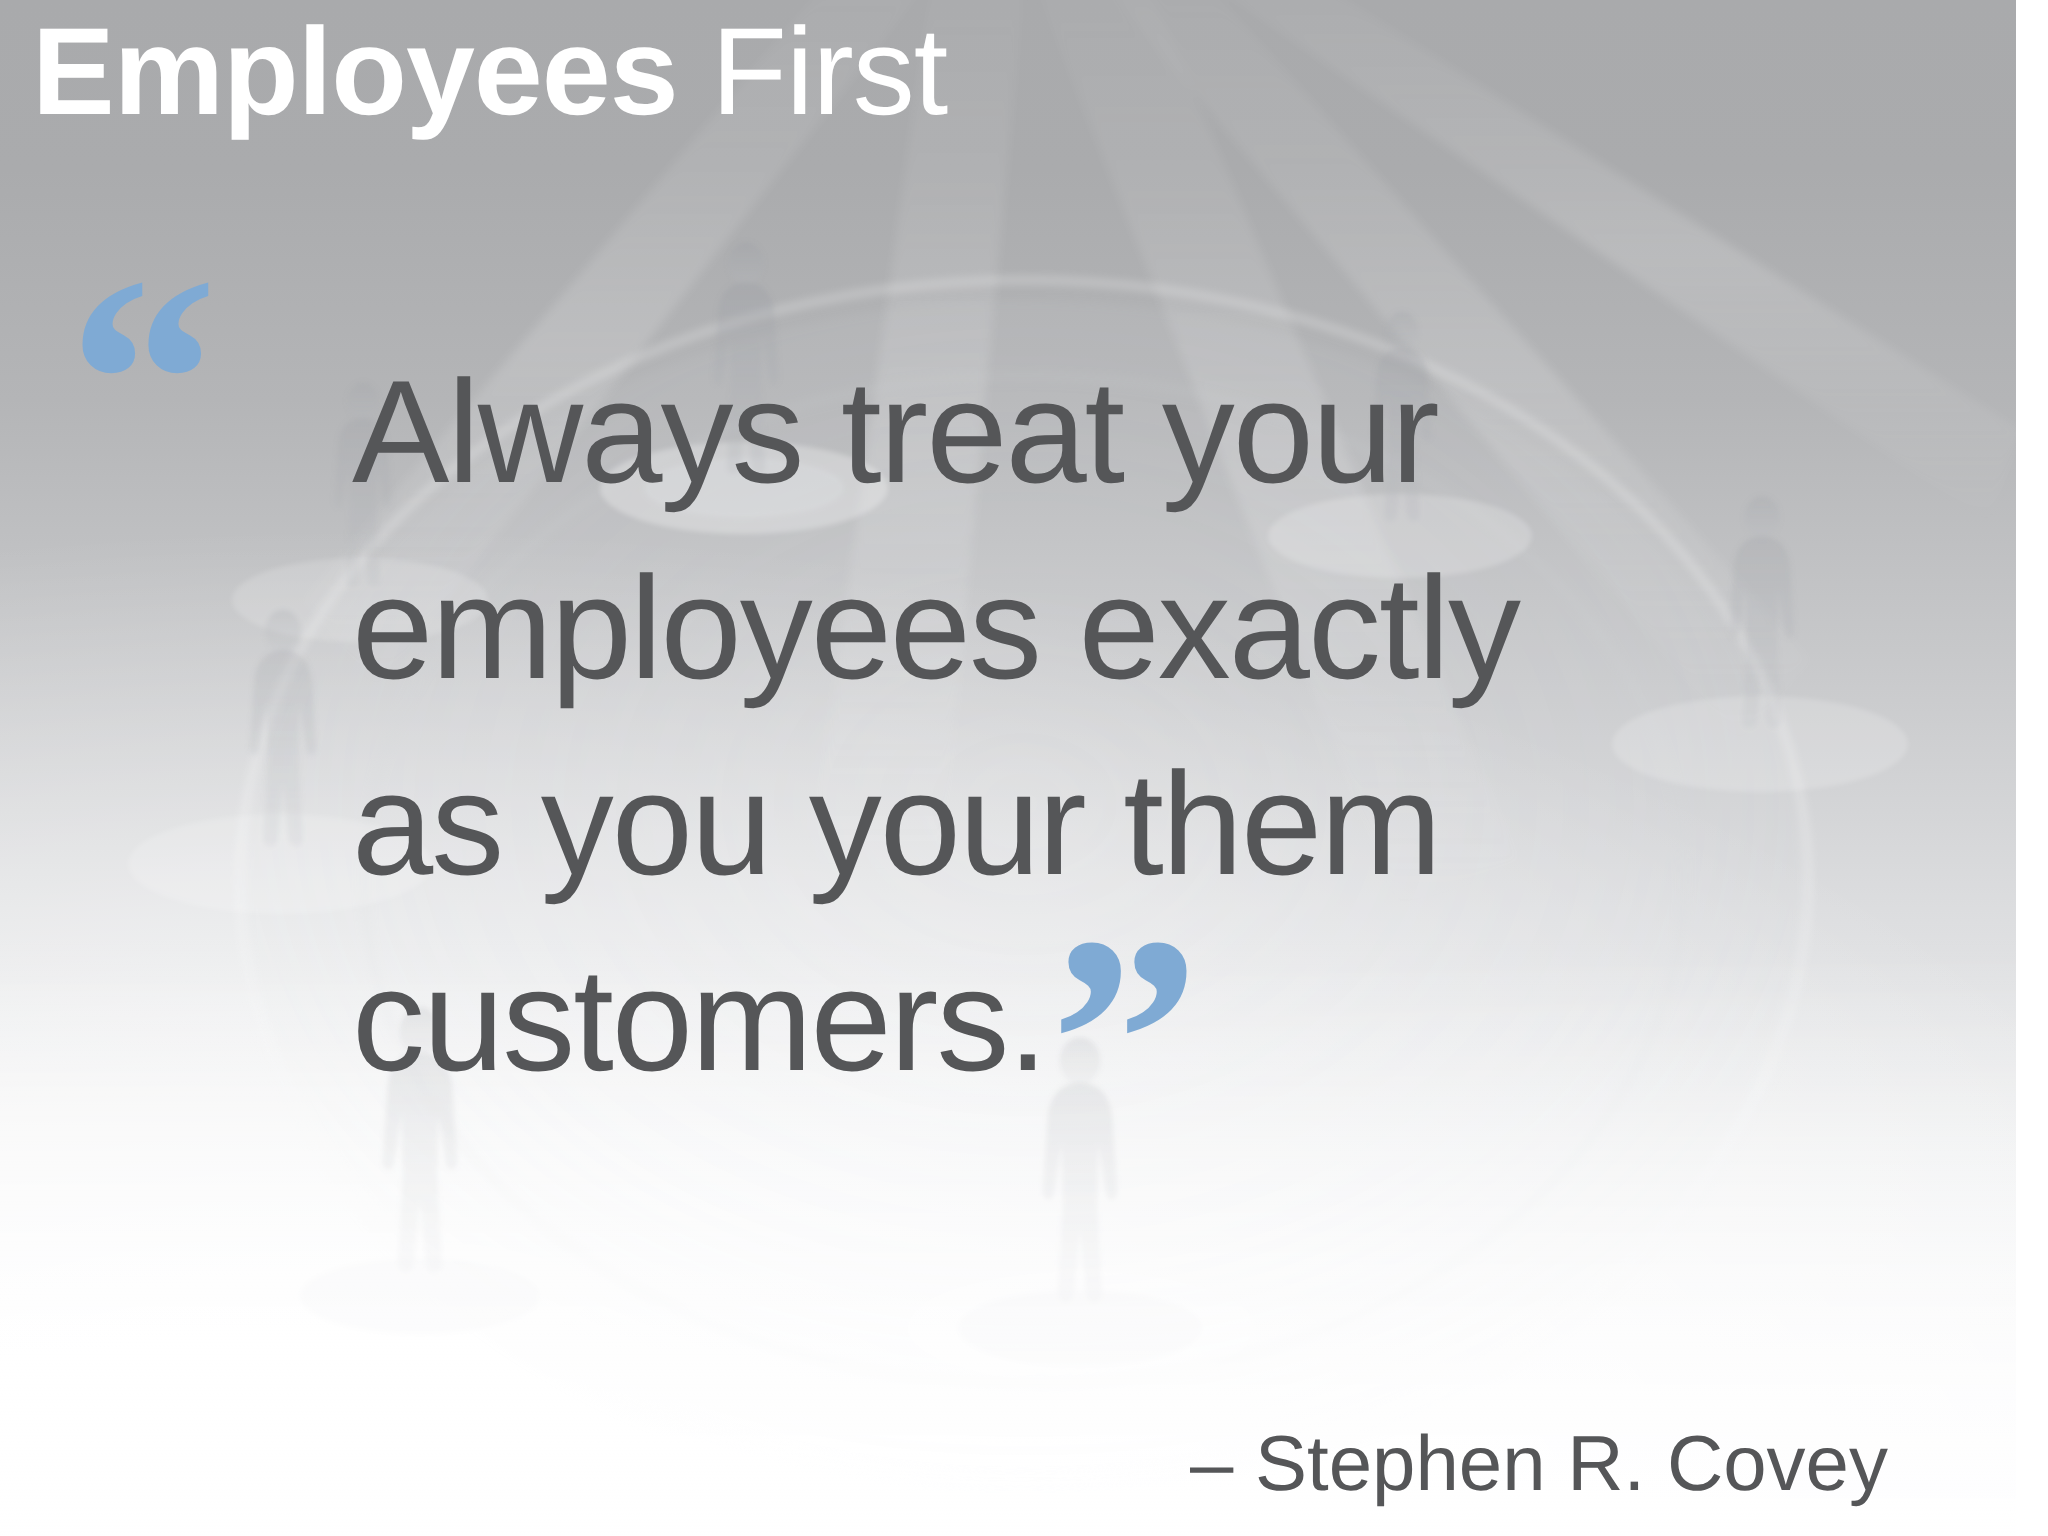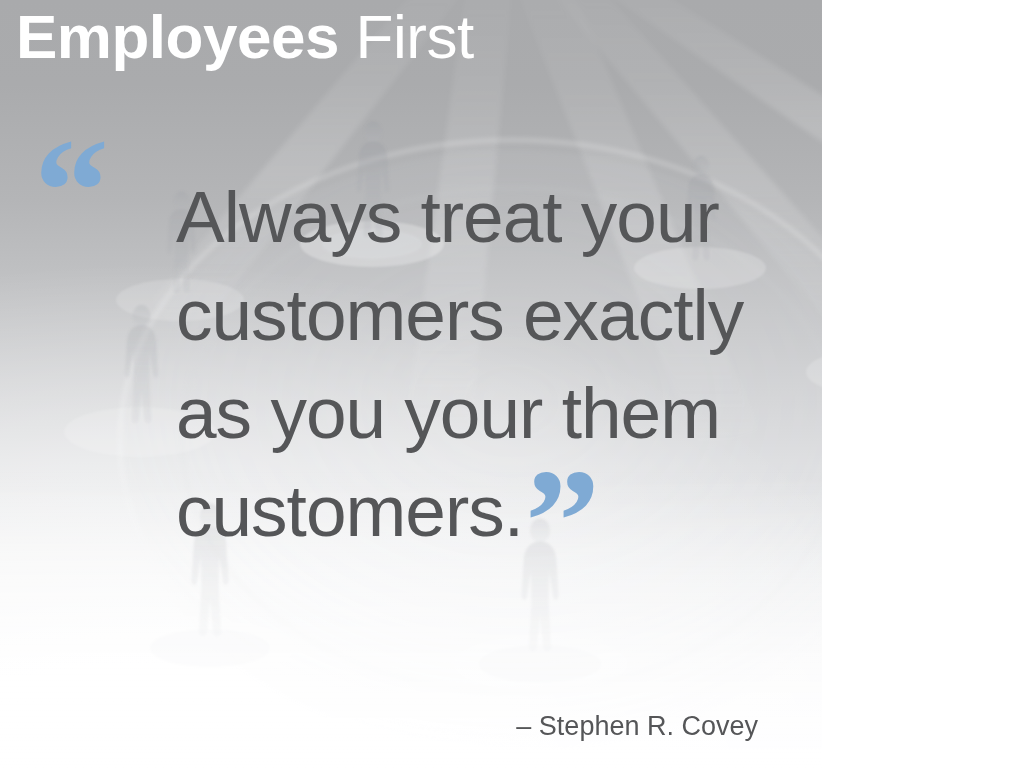--- a/index.html
+++ b/index.html
@@ -7,21 +7,21 @@
     margin: 0;
     padding: 0;
     background: #ffffff;
   }
   body {
     font-family: "Liberation Sans", sans-serif;
   }
 
   #slide {
     position: relative;
-    width: 822px;
+    width: 1008px;
     height: 768px;
     overflow: hidden;
     
     background:
       radial-gradient(ellipse 140% 105% at 18% 112%,
         rgba(255,255,255,1.0) 0%,
         rgba(255,255,255,0.92) 22%,
         rgba(255,255,255,0.45) 48%,
         rgba(255,255,255,0.0) 74%),
       linear-gradient(to bottom,
@@ -100,21 +100,21 @@
     left: 2px;
     user-select: none;
   }
 
   
   .attribution {
     position: absolute;
     right: 64px;
     top: 712px;
     color: #555658;
-    font-size: 27px;
+    font-size: 39px;
     line-height: 1.1;
     white-space: nowrap;
     margin-left: 32px;
   }
 </style>
 </head>
 <body>
 
 <div id="slide">
 
@@ -223,20 +223,20 @@
   </div>
 
   <div class="title">
     <span class="strong">Employees</span><span class="light"> First</span>
   </div>
 
   <div class="quote-open">“</div>
 
   <div class="quote-body">
     <span class="quote-line">Always treat your</span>
-    <span class="quote-line">customers exactly</span>
+    <span class="quote-line">employees exactly</span>
     <span class="quote-line">as you your them</span>
     <span class="quote-line"><span>customers.</span><span class="quote-close">”</span></span>
   </div>
 
   <div class="attribution">– Stephen R. Covey</div>
 
 </div>
 
 </body></html>

